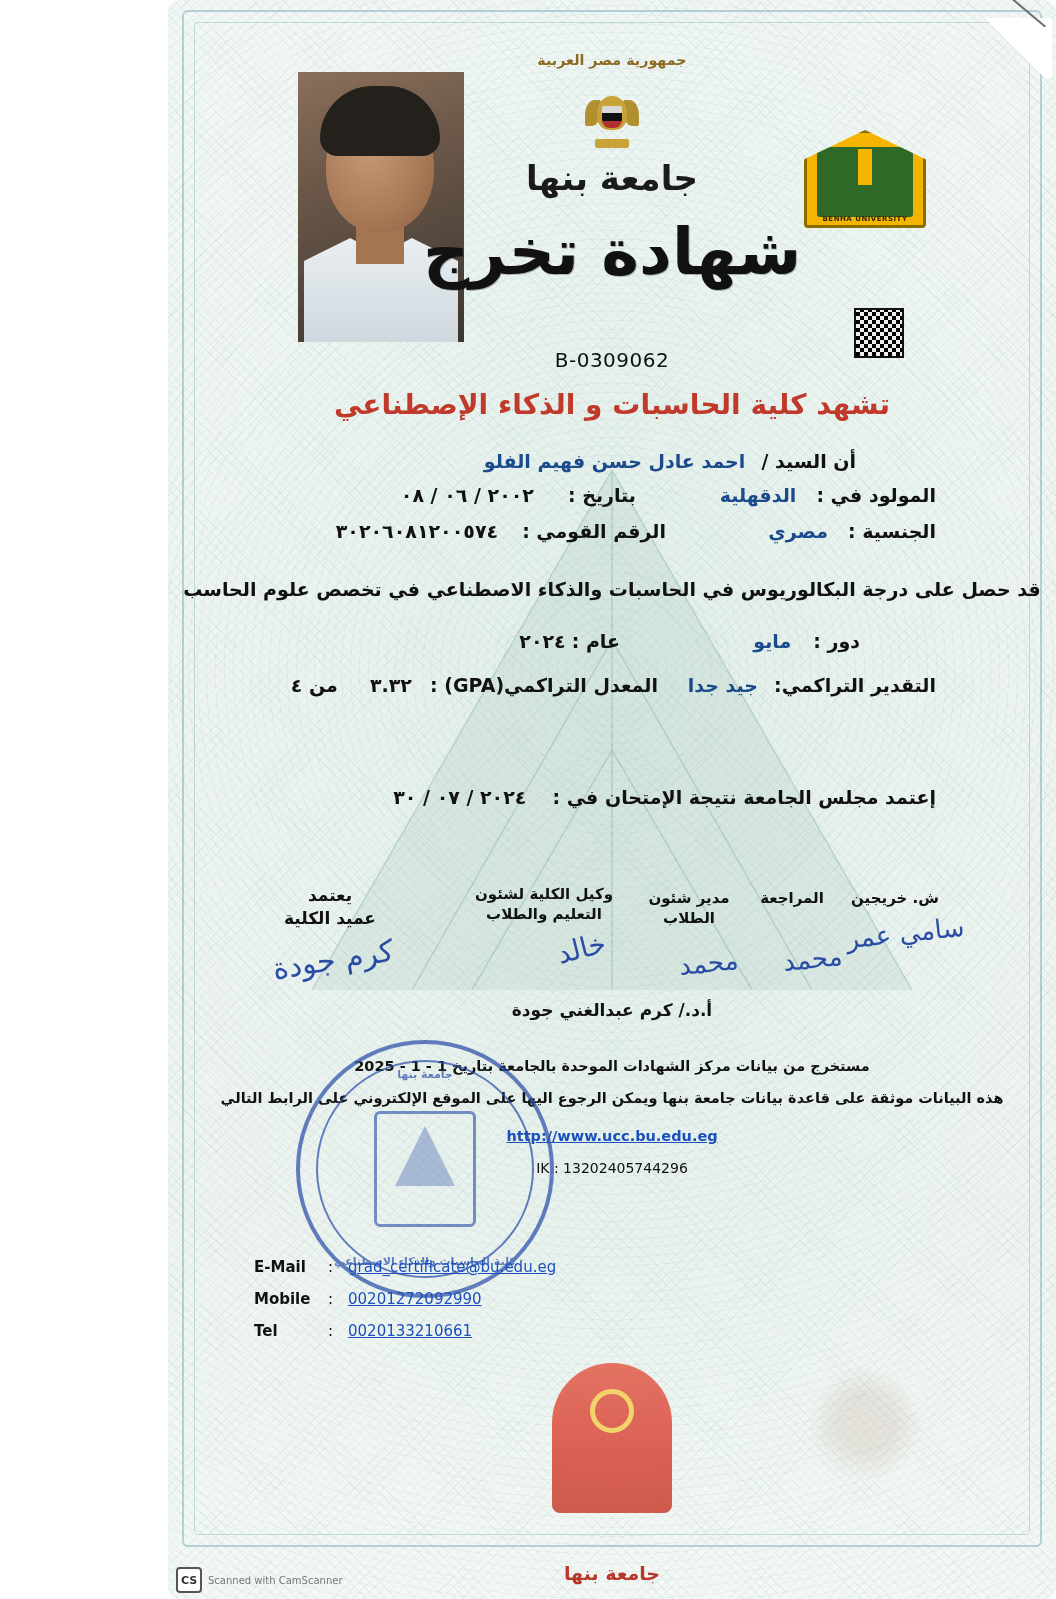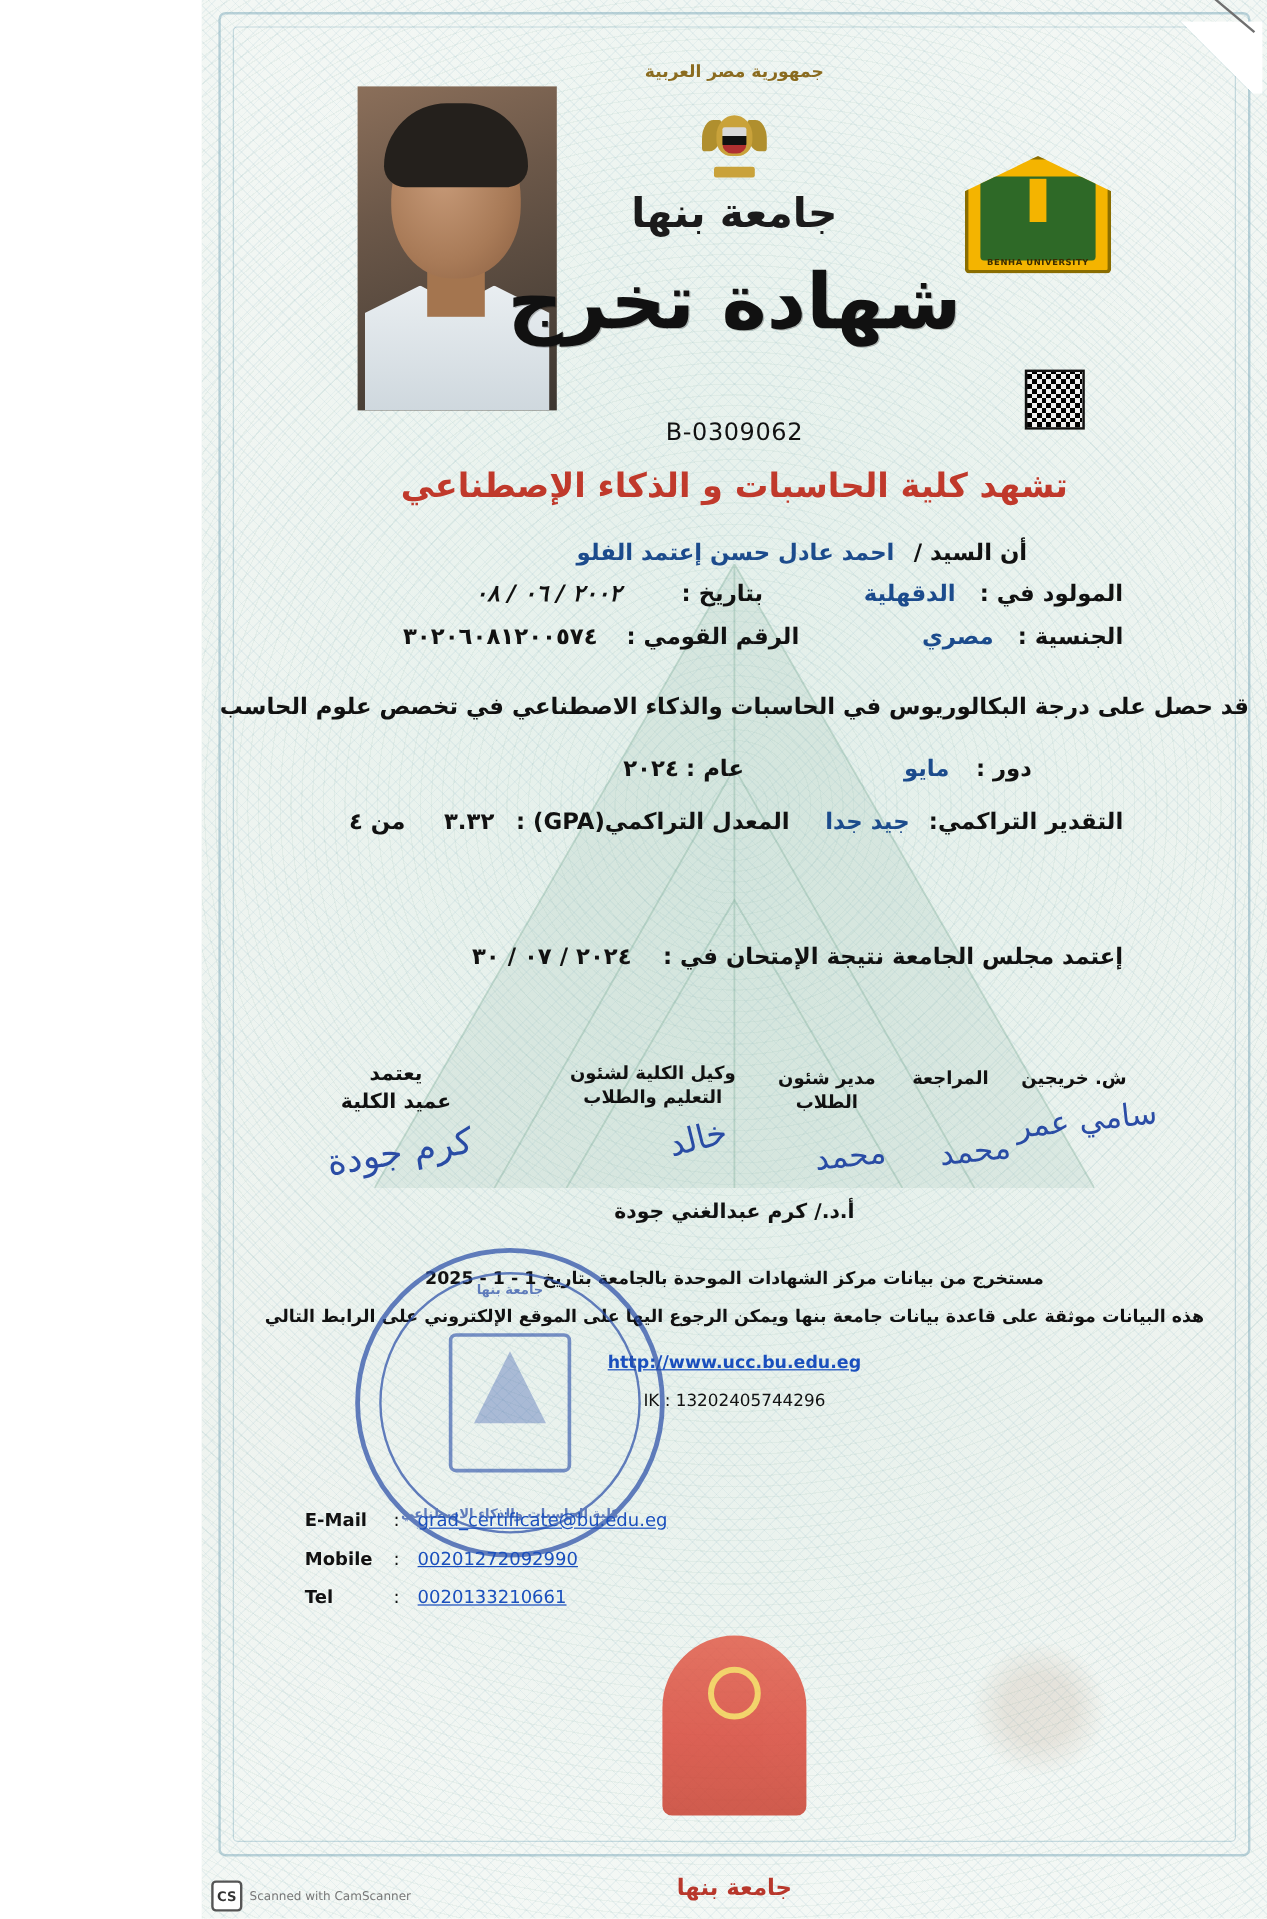--- a/index.html
+++ b/index.html
@@ -2,20 +2,21 @@
 <html lang="ar" dir="rtl"><head>
 <meta charset="utf-8">
 <style>
   html,body{margin:0;padding:0;background:#ffffff;}
   body{font-family:"DejaVu Sans","Liberation Sans",sans-serif;}
   .page{
     position:relative;width:888px;height:1599px;overflow:hidden;
     background:
       radial-gradient(ellipse at 50% 45%, rgba(214,233,226,0.55) 0%, rgba(226,240,234,0.35) 45%, rgba(243,248,245,0.1) 70%),
       linear-gradient(180deg,#f3f7f4 0%,#eef4f0 40%,#eef3ef 75%,#f4f8f5 100%);
+    border-radius: 12px;
   }
   
   .tex{
     position:absolute;inset:0;
     background-image:
       repeating-linear-gradient(45deg, rgba(120,170,190,0.10) 0 1px, transparent 1px 7px),
       repeating-linear-gradient(-45deg, rgba(120,170,190,0.09) 0 1px, transparent 1px 7px),
       repeating-radial-gradient(circle at 50% 42%, rgba(130,175,160,0.10) 0 1px, transparent 1px 9px);
     pointer-events:none;
   }
@@ -217,30 +218,30 @@
   <div class="qr"></div>
 
   <div class="uni-title">جامعة بنها</div>
   <div class="cert-title">شهادة تخرج</div>
   <div class="serial">B-0309062</div>
 
   <div class="college">تشهد كلية الحاسبات و الذكاء الإصطناعي</div>
 
   <div class="rowline" style="top:450px;right:200px;">
     <span class="lbl">أن السيد /</span>
-    <span class="val" style="margin-right:10px;">احمد عادل حسن إعتمد الفلو</span>
+    <span class="val" style="margin-right:10px;">احمد عادل حسن فهيم الفلو</span>
   </div>
 
   <div class="rowline" style="top:484px;right:120px;">
     <span class="lbl">المولود في :</span>
     <span class="val" style="margin-right:14px;">الدقهلية</span>
   </div>
   <div class="rowline" style="top:484px;right:420px;">
     <span class="lbl">بتاريخ :</span>
-    <span class="valk" style="margin-right:44px;font-style:italic;">٢٠٠٢ / ٠٦ / ٠٨</span>
+    <span class="valk" style="margin-right:28px;">٢٠٠٢ / ٠٦ / ٠٨</span>
   </div>
 
   <div class="rowline" style="top:520px;right:120px;">
     <span class="lbl">الجنسية :</span>
     <span class="val" style="margin-right:14px;">مصري</span>
   </div>
   <div class="rowline" style="top:520px;right:390px;">
     <span class="lbl">الرقم القومي :</span>
     <span class="valk" style="margin-right:18px;">٣٠٢٠٦٠٨١٢٠٠٥٧٤</span>
   </div>

